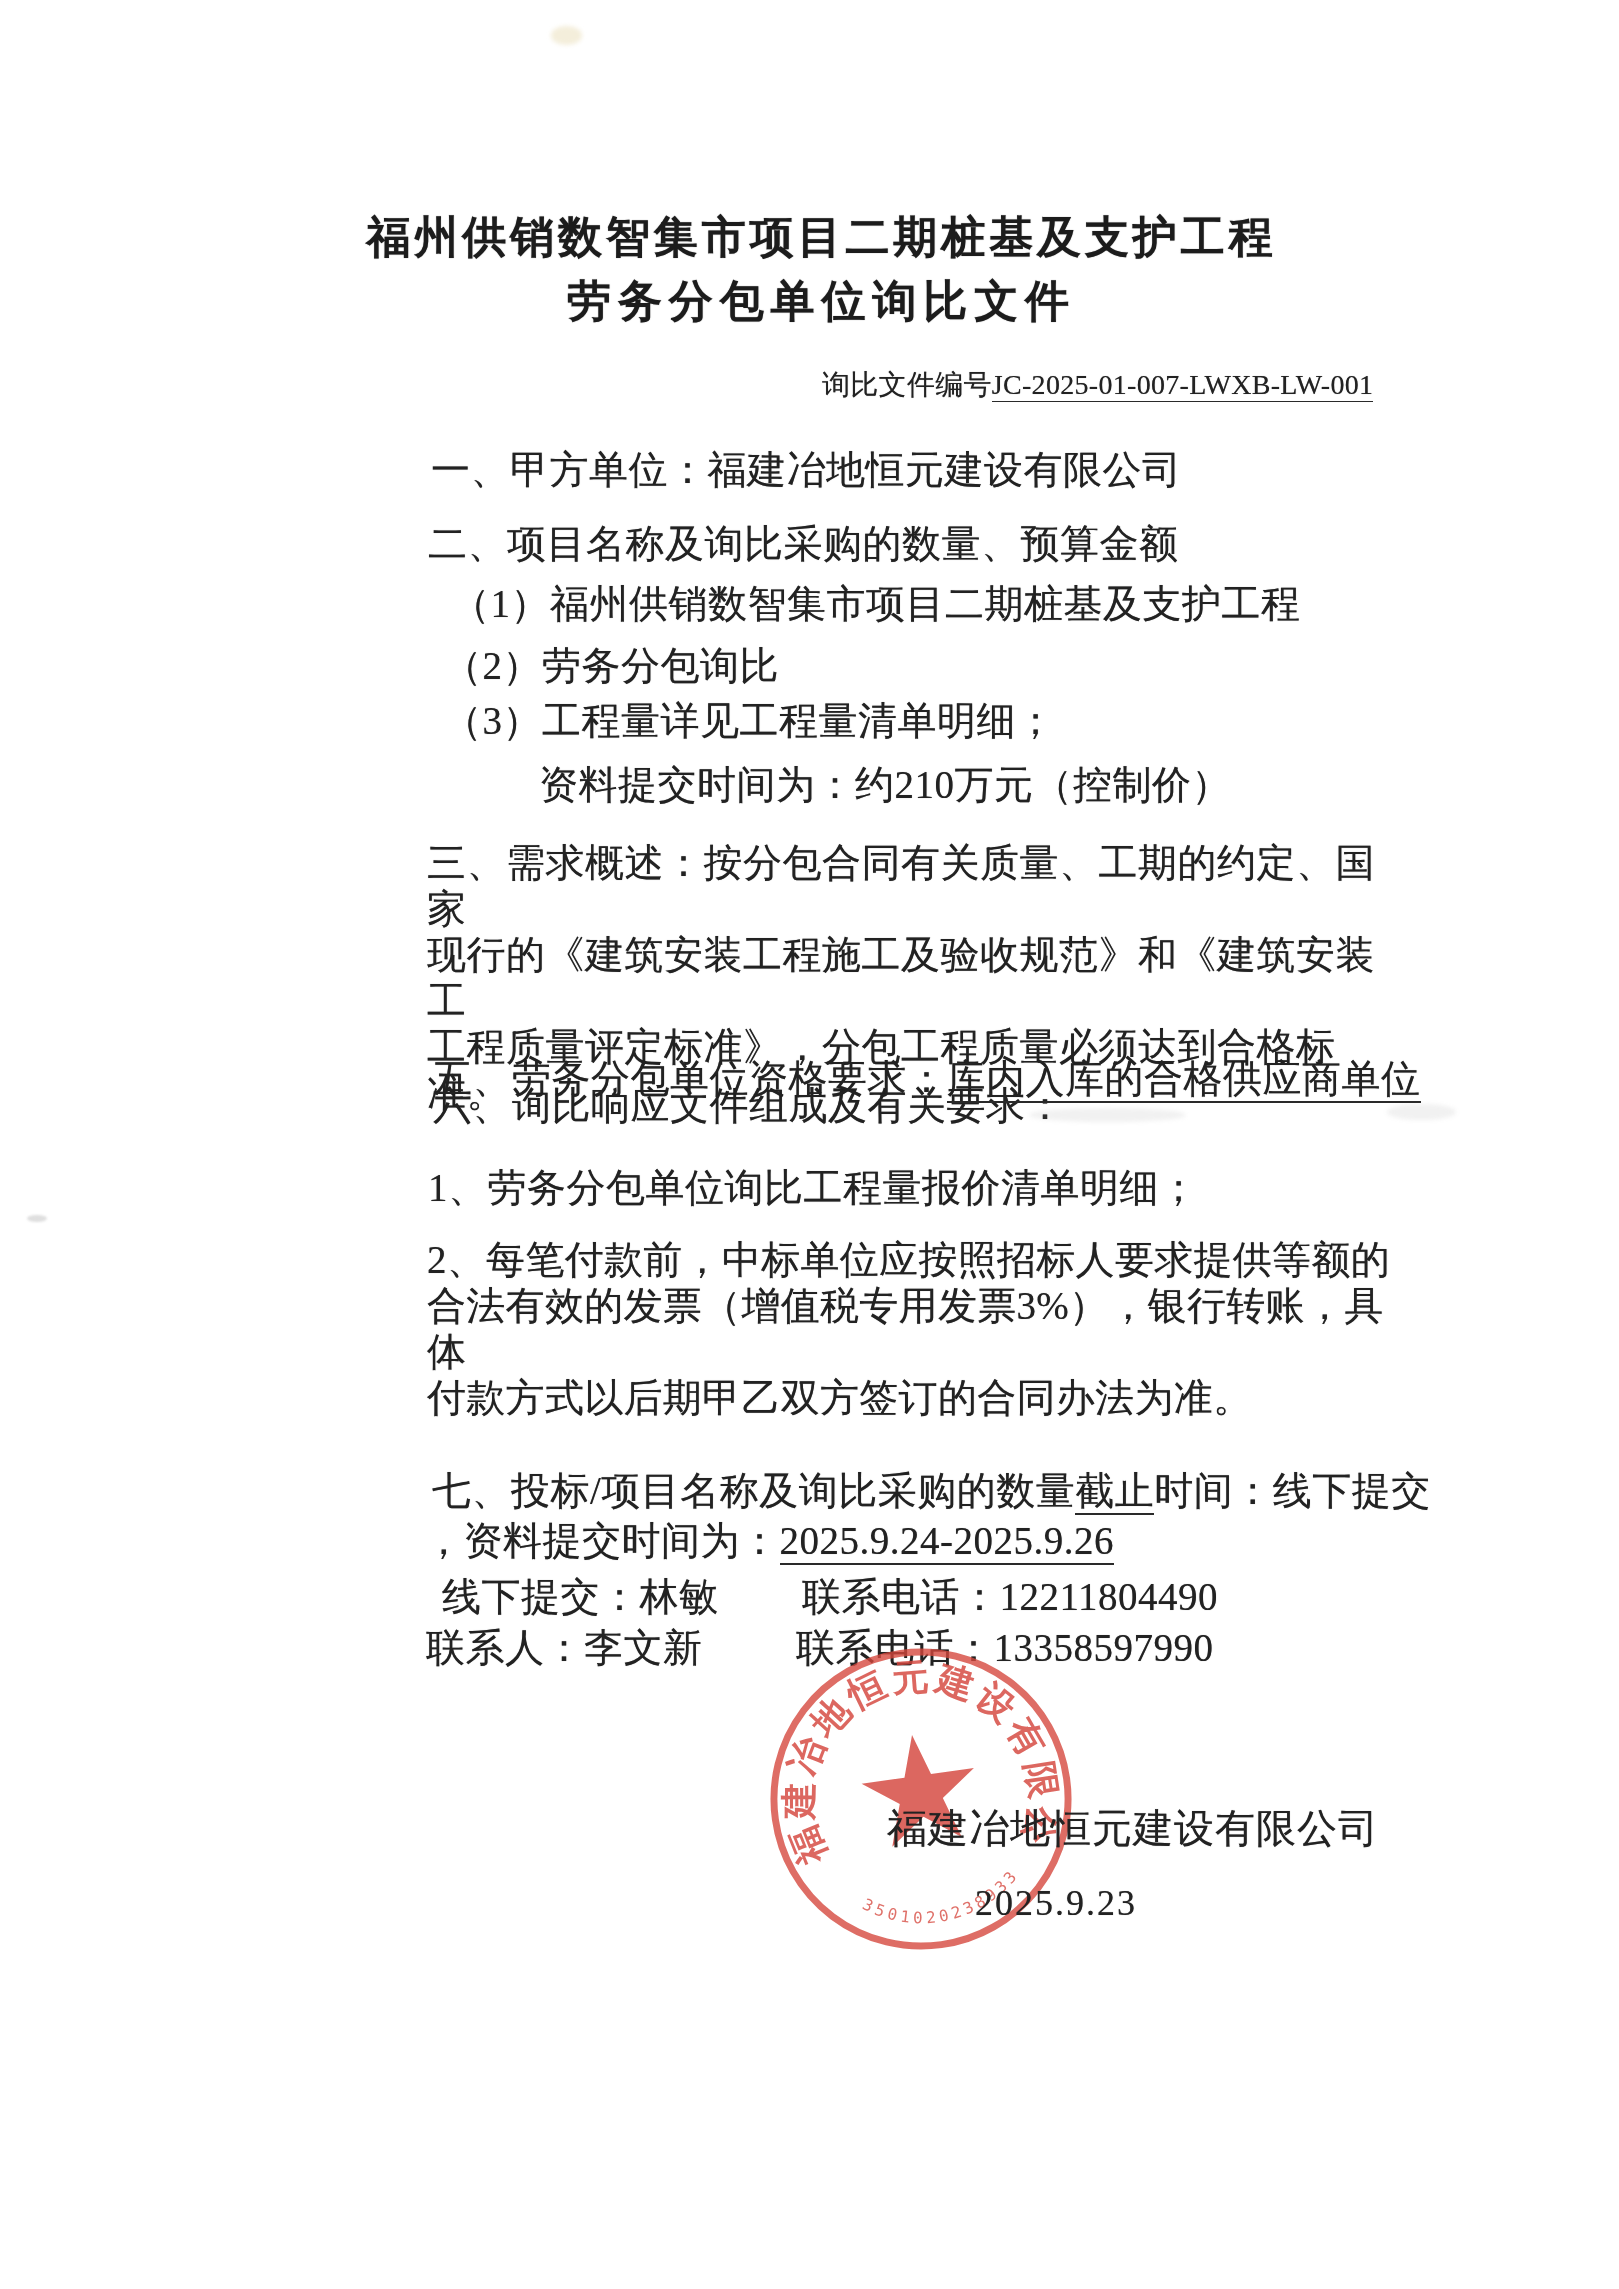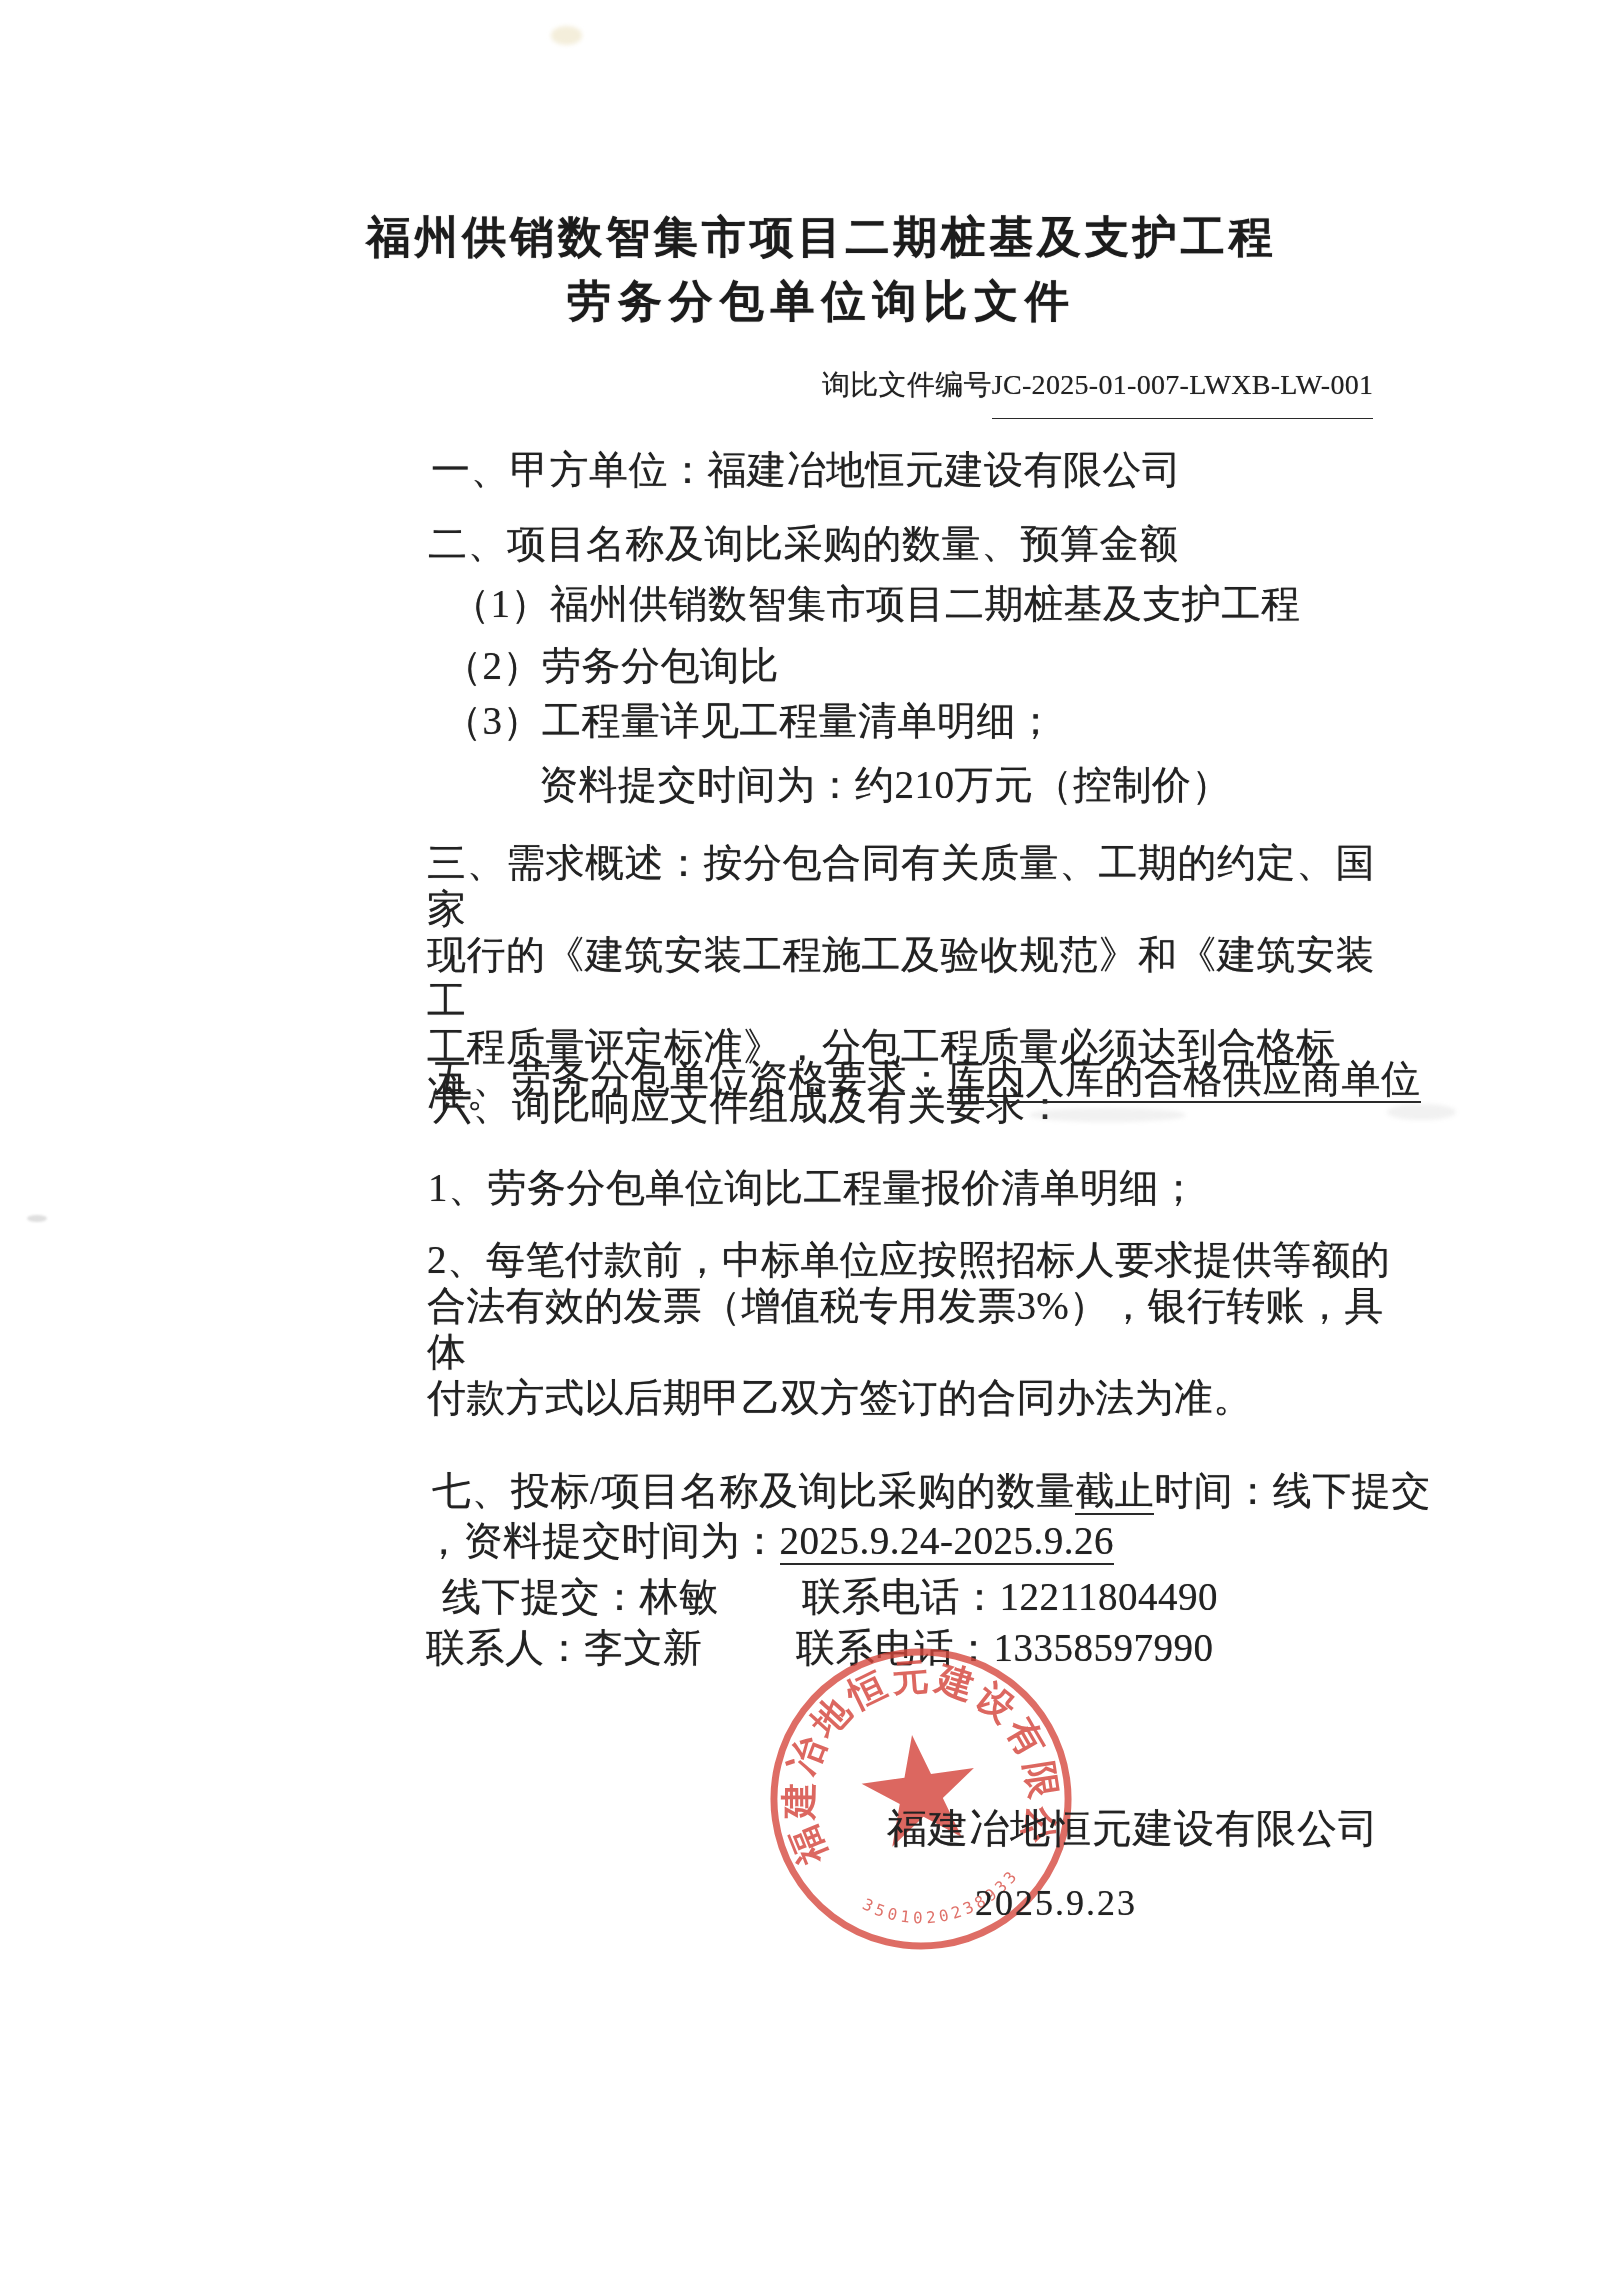--- a/index.html
+++ b/index.html
@@ -24,21 +24,21 @@
     left:0;width:100%;text-align:center;
     font-family:"Liberation Sans", sans-serif;
     font-weight:bold;
     font-size:44px;
     letter-spacing:3.9px;
     color:#1c1c1c;
     text-shadow:0 0 1px rgba(0,0,0,0.55);
   }
   .ref{font-size:28px;line-height:33px;letter-spacing:0.3px;}
   .u{border-bottom:2px solid #2a2a2a;padding-bottom:1px;}
-  .u-thin{border-bottom:1.5px solid #2a2a2a;padding-bottom:18px;}
+  .u-thin{border-bottom:1.5px solid #2a2a2a;padding-bottom:1px;}
   .seal-wrap{
     position:absolute;left:767px;top:1645px;width:308px;height:308px;
     transform:rotate(-8deg);
     opacity:0.93;
     z-index:1;
   }
   .over-seal{z-index:2;}
   .smudge{position:absolute;border-radius:50%;}
   .sm1{left:1029px;top:1108px;width:157px;height:13.7px;background:rgba(140,140,140,0.12);filter:blur(2px);}
   .sm2{left:1387px;top:1104px;width:69px;height:15.7px;background:rgba(120,120,120,0.10);filter:blur(2px);}

